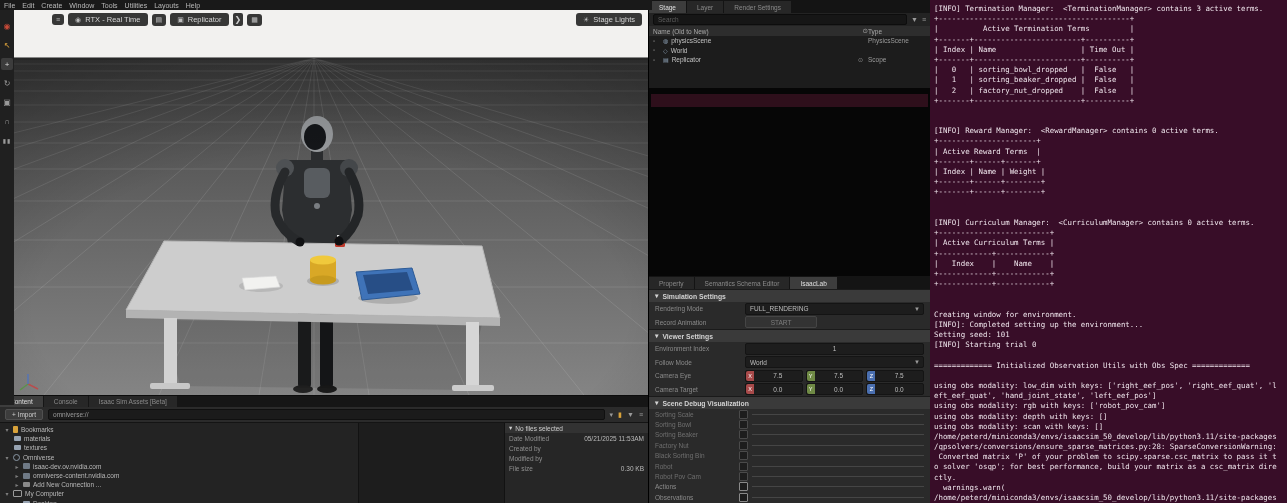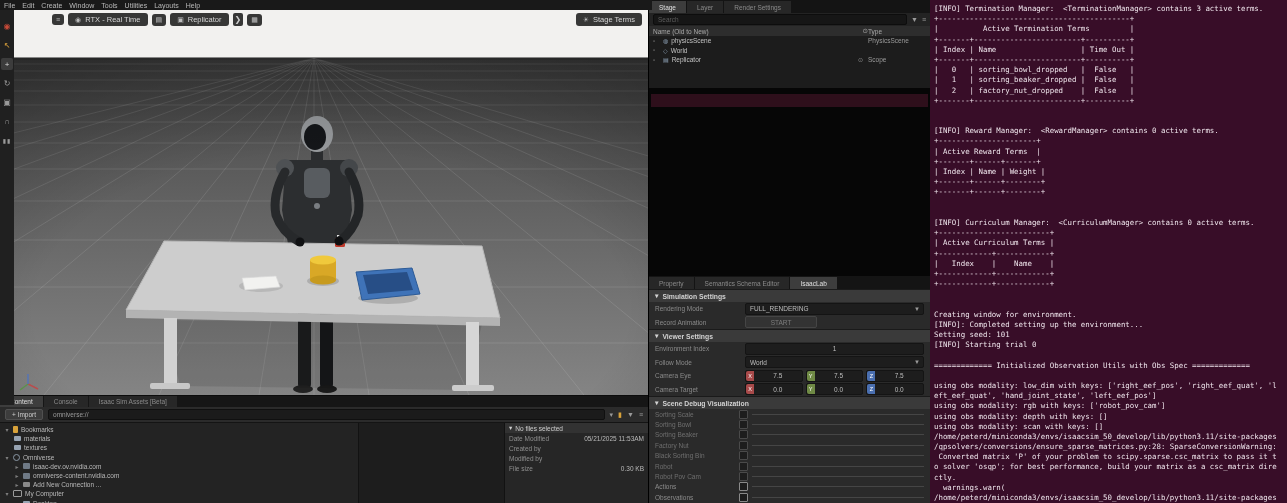--- a/index.html
+++ b/index.html
@@ -245,21 +245,21 @@
         <span class="pico">▣</span>
         <span>Replicator</span>
       </div>
       <div class="vp-chevron">❯</div>
       <div class="pill square">
           <span class="pico">▦</span>
         </div>
     </div>
     <div class="pill stage-lights">
       <span class="pico">☀</span>
-      <span>Stage Terms</span>
+      <span>Stage Lights</span>
     </div>
   </div>
 
   <div class="cbrowser">
     <div class="tabsrow">
       <div class="tab active">Content</div>
       <div class="tab">Console</div>
       <div class="tab">Isaac Sim Assets [Beta]</div>
     </div>
     <div class="cb-toolbar">

